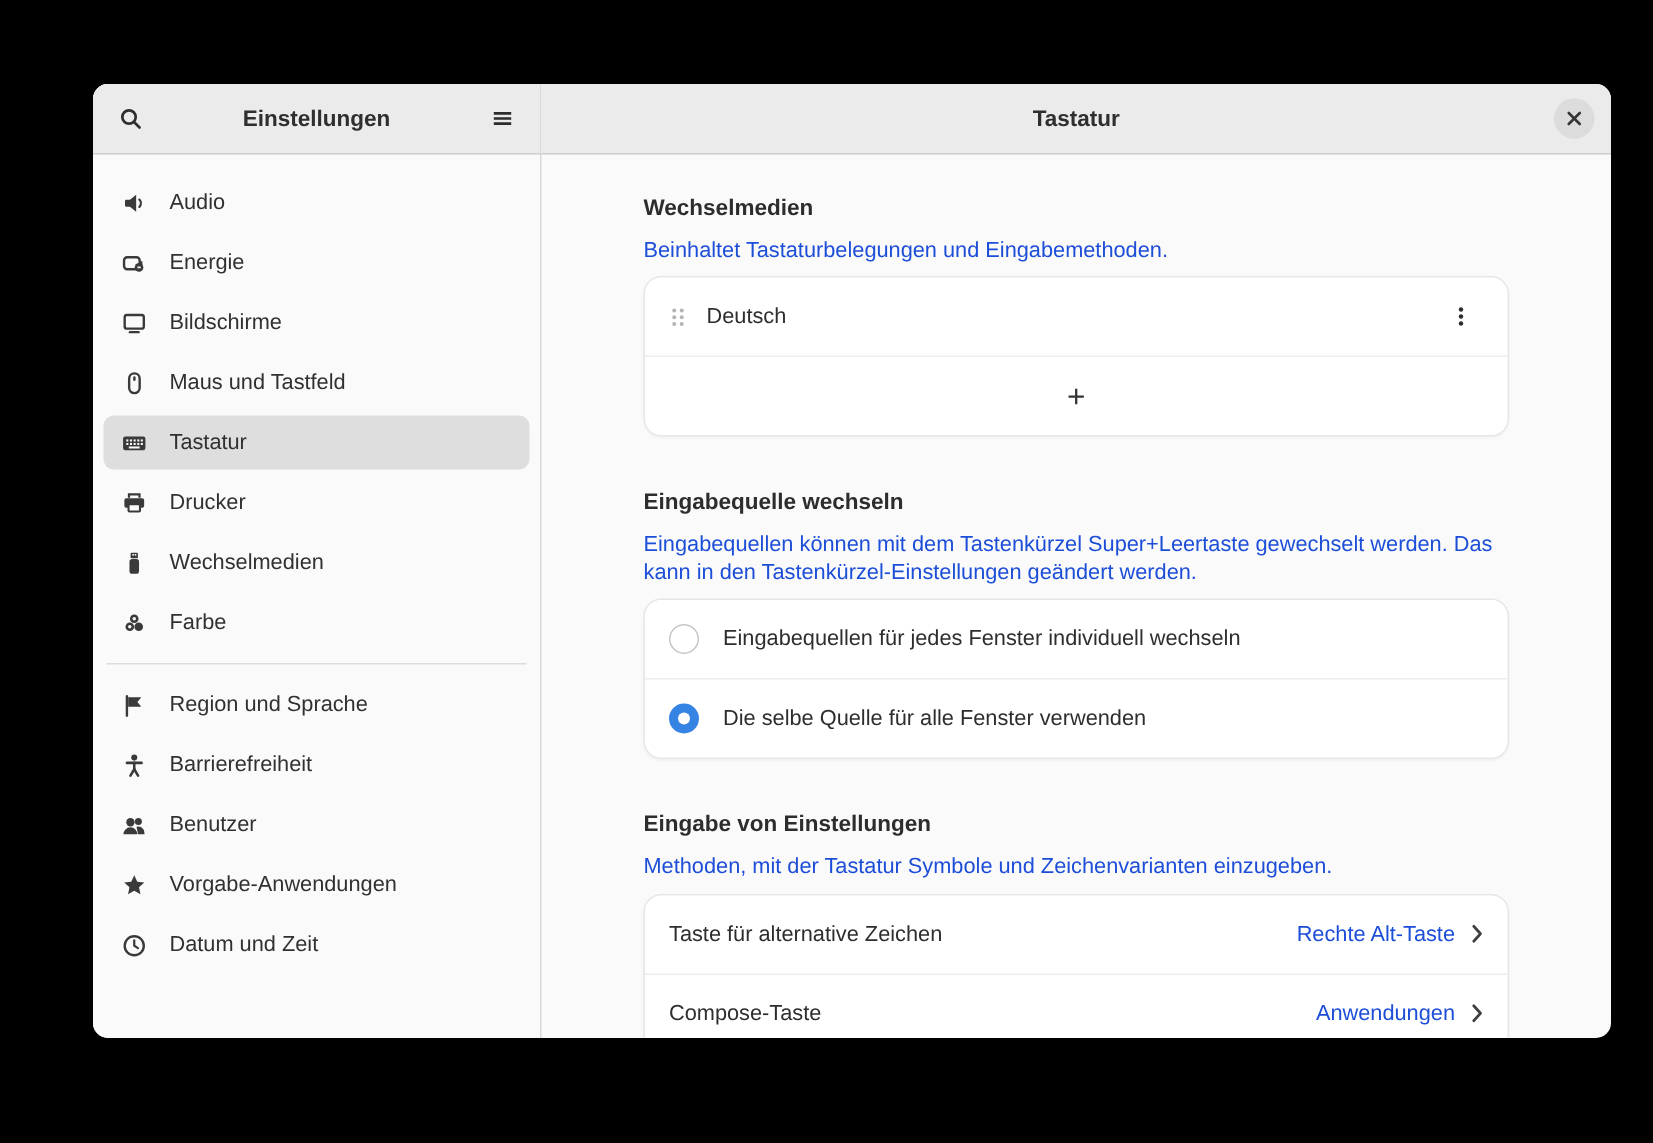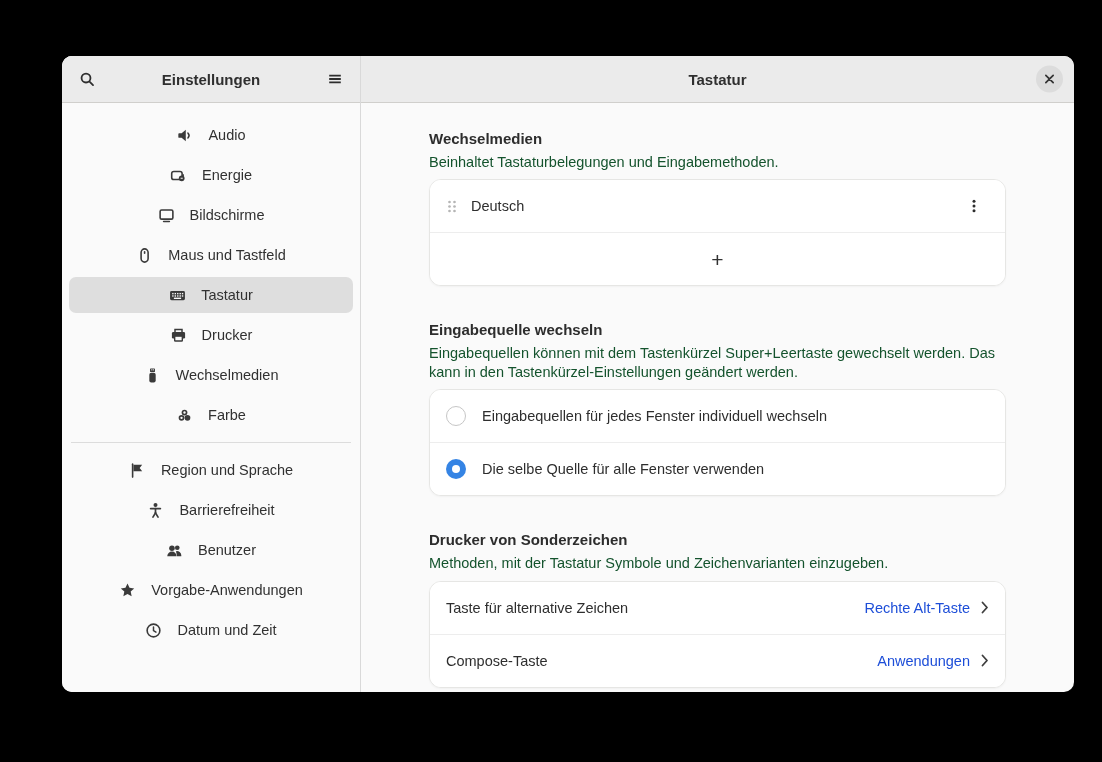--- a/index.html
+++ b/index.html
@@ -28,37 +28,37 @@
   .sidebar {
     width:298px; flex:0 0 298px; display:flex; flex-direction:column;
     background:#fafafa; border-right:1px solid #d9d9d9;
   }
   .sidebar .hdr { padding:0 8px; justify-content:space-between; }
   .sidebar .hdr-title { flex:1; text-align:center; }
   .side-list { padding:10px 7px 0; overflow:hidden; }
   .side-item {
     display:flex; align-items:center; gap:15px; height:36px;
     padding:0 12px; border-radius:7px; margin:4px 0;
-    font-size:14.5px; color:#313131; cursor:pointer;justify-content:center;
+    font-size:14.5px; color:#313131; cursor:pointer;
   }
   .side-item.selected { background:#dedede; }
   .side-icon { width:17px; height:17px; display:flex; align-items:center; justify-content:center; flex:0 0 17px; }
   .side-divider { height:1px; background:#dcdcdc; margin:9px 2px; }
   
   .main { flex:1; display:flex; flex-direction:column; min-width:0; }
   .main .hdr { position:relative; justify-content:center; }
   .close-btn {
     position:absolute; right:11px; top:50%; transform:translateY(-50%);
     width:27px; height:27px; border-radius:50%; background:#dcdcdc;
     display:flex; align-items:center; justify-content:center; cursor:pointer;
   }
   .content { flex:1; padding:27px 68px 10px; overflow:hidden; }
   .section { margin-bottom:35px; }
   .section-title { font-size:15px; font-weight:700; color:#2d2d2d; }
-  .section-desc { font-size:14.5px; color:#14532d; margin-top:6px; line-height:1.32; }
+  .section-desc { font-size:14.5px; color:#1d4ed8; margin-top:11px; line-height:1.32; }
   .card {
     background:#fff; border:1px solid #e6e6e4; border-radius:12px;
     margin-top:7px; box-shadow:0 1px 2px rgba(0,0,0,.04); overflow:hidden;
   }
   .row {
     height:52px; display:flex; align-items:center; padding:0 16px;
     font-size:14.5px; color:#2e2e2e; background:#fff;
   }
   .row + .row { border-top:1px solid #ededed; }
   .row-label { flex:1; }
@@ -311,21 +311,21 @@
             <span class="row-label">Eingabequellen für jedes Fenster individuell wechseln</span>
           </div>
           <div class="row">
             <span class="radio on"></span>
             <span class="row-label">Die selbe Quelle für alle Fenster verwenden</span>
           </div>
         </div>
       </div>
 
       <div class="section">
-        <div class="section-title">Drucker von Sonderzeichen</div>
+        <div class="section-title">Eingabe von Einstellungen</div>
         <div class="section-desc">Methoden, mit der Tastatur Symbole und Zeichenvarianten einzugeben.</div>
         <div class="card">
           <div class="row">
             <span class="row-label">Taste für alternative Zeichen</span>
             <span class="row-value">Rechte Alt-Taste</span>
             <span class="chev">
               <svg width="8" height="13" viewBox="0 0 8 13" fill="none" stroke="#3f3f3f" stroke-width="1.8" stroke-linecap="round" stroke-linejoin="round">
                   <path d="M1.5 1.5 6 6.5 1.5 11.5"></path>
                 </svg>
             </span>

